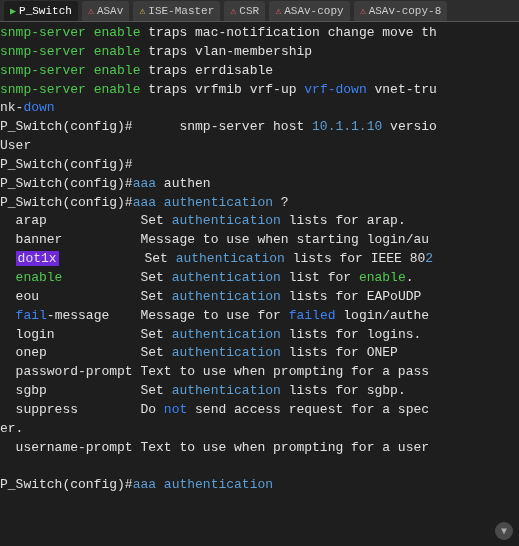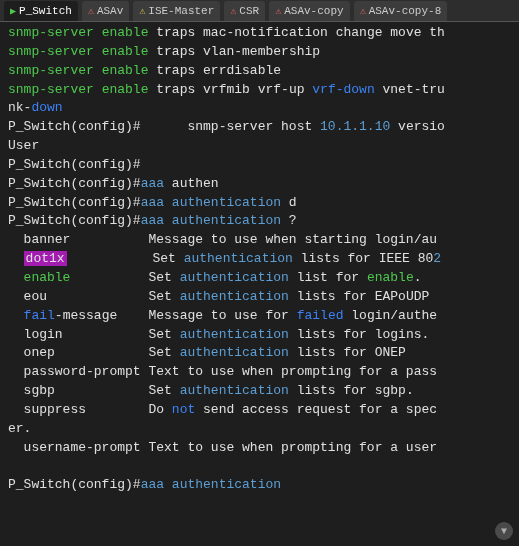--- a/index.html
+++ b/index.html
@@ -34,21 +34,21 @@
       color: #ccc;
       height: 20px;
     }
     .tab.active {
       background: #1e1e1e;
       color: #fff;
     }
 
     
     #terminal {
-      padding: 2px 8px;
+      padding: 2px 0;
       color: #e0e0e0;
       line-height: 1.45;
       overflow: hidden;
       height: calc(546px - 22px);
     }
 
     .line {
       white-space: pre;
       display: block;
     }
@@ -105,25 +105,25 @@
 
   <span class="line"><span class="keyword-green">snmp-server</span> <span class="keyword-green">enable</span> traps mac-notification change move th</span>
   <span class="line"><span class="keyword-green">snmp-server</span> <span class="keyword-green">enable</span> traps vlan-membership</span>
   <span class="line"><span class="keyword-green">snmp-server</span> <span class="keyword-green">enable</span> traps errdisable</span>
   <span class="line"><span class="keyword-green">snmp-server</span> <span class="keyword-green">enable</span> traps vrfmib vrf-up <span class="keyword-red">vrf-down</span> vnet-tru</span>
   <span class="line">nk-<span class="keyword-red">down</span></span>
   <span class="line">P_Switch(config)#      snmp-server host <span class="keyword-blue">10.1.1.10</span> versio</span>
   <span class="line">User</span>
   <span class="line">P_Switch(config)#</span>
   <span class="line">P_Switch(config)#<span class="keyword-blue">aaa</span> authen</span>
-  <span class="line">P_Switch(config)#<span class="keyword-blue">aaa</span> <span class="keyword-blue">authentication</span> d</span>
   <span class="line">P_Switch(config)#<span class="keyword-blue">aaa</span> <span class="keyword-blue">authentication</span> ?</span>
 
+  <span class="line">  arap            Set <span class="keyword-blue">authentication</span> lists for arap.</span>
   <span class="line">  banner          Message to use when starting login/au</span>
-  <span class="line">  <span style="background:#a21caf; padding:0 2px;">dot1x</span>           Set <span class="keyword-blue">authentication</span> lists for IEEE 80<span class="keyword-blue">2</span></span>
+  <span class="line">  <span style="background:#6d28d9; padding:0 2px;">dot1x</span>           Set <span class="keyword-blue">authentication</span> lists for IEEE 80<span class="keyword-blue">2</span></span>
   <span class="line">  <span class="keyword-green">enable</span>          Set <span class="keyword-blue">authentication</span> list for <span class="keyword-green">enable</span>.</span>
   <span class="line">  eou             Set <span class="keyword-blue">authentication</span> lists for EAPoUDP</span>
   <span class="line">  <span class="keyword-red">fail</span>-message    Message to use for <span class="keyword-red">failed</span> login/authe</span>
   <span class="line">  login           Set <span class="keyword-blue">authentication</span> lists for logins.</span>
   <span class="line">  onep            Set <span class="keyword-blue">authentication</span> lists for ONEP</span>
   <span class="line">  password-prompt Text to use when prompting for a pass</span>
   <span class="line">  sgbp            Set <span class="keyword-blue">authentication</span> lists for sgbp.</span>
   <span class="line">  suppress        Do <span class="keyword-red">not</span> send access request for a spec</span>
   <span class="line">er.</span>
   <span class="line">  username-prompt Text to use when prompting for a user</span>

